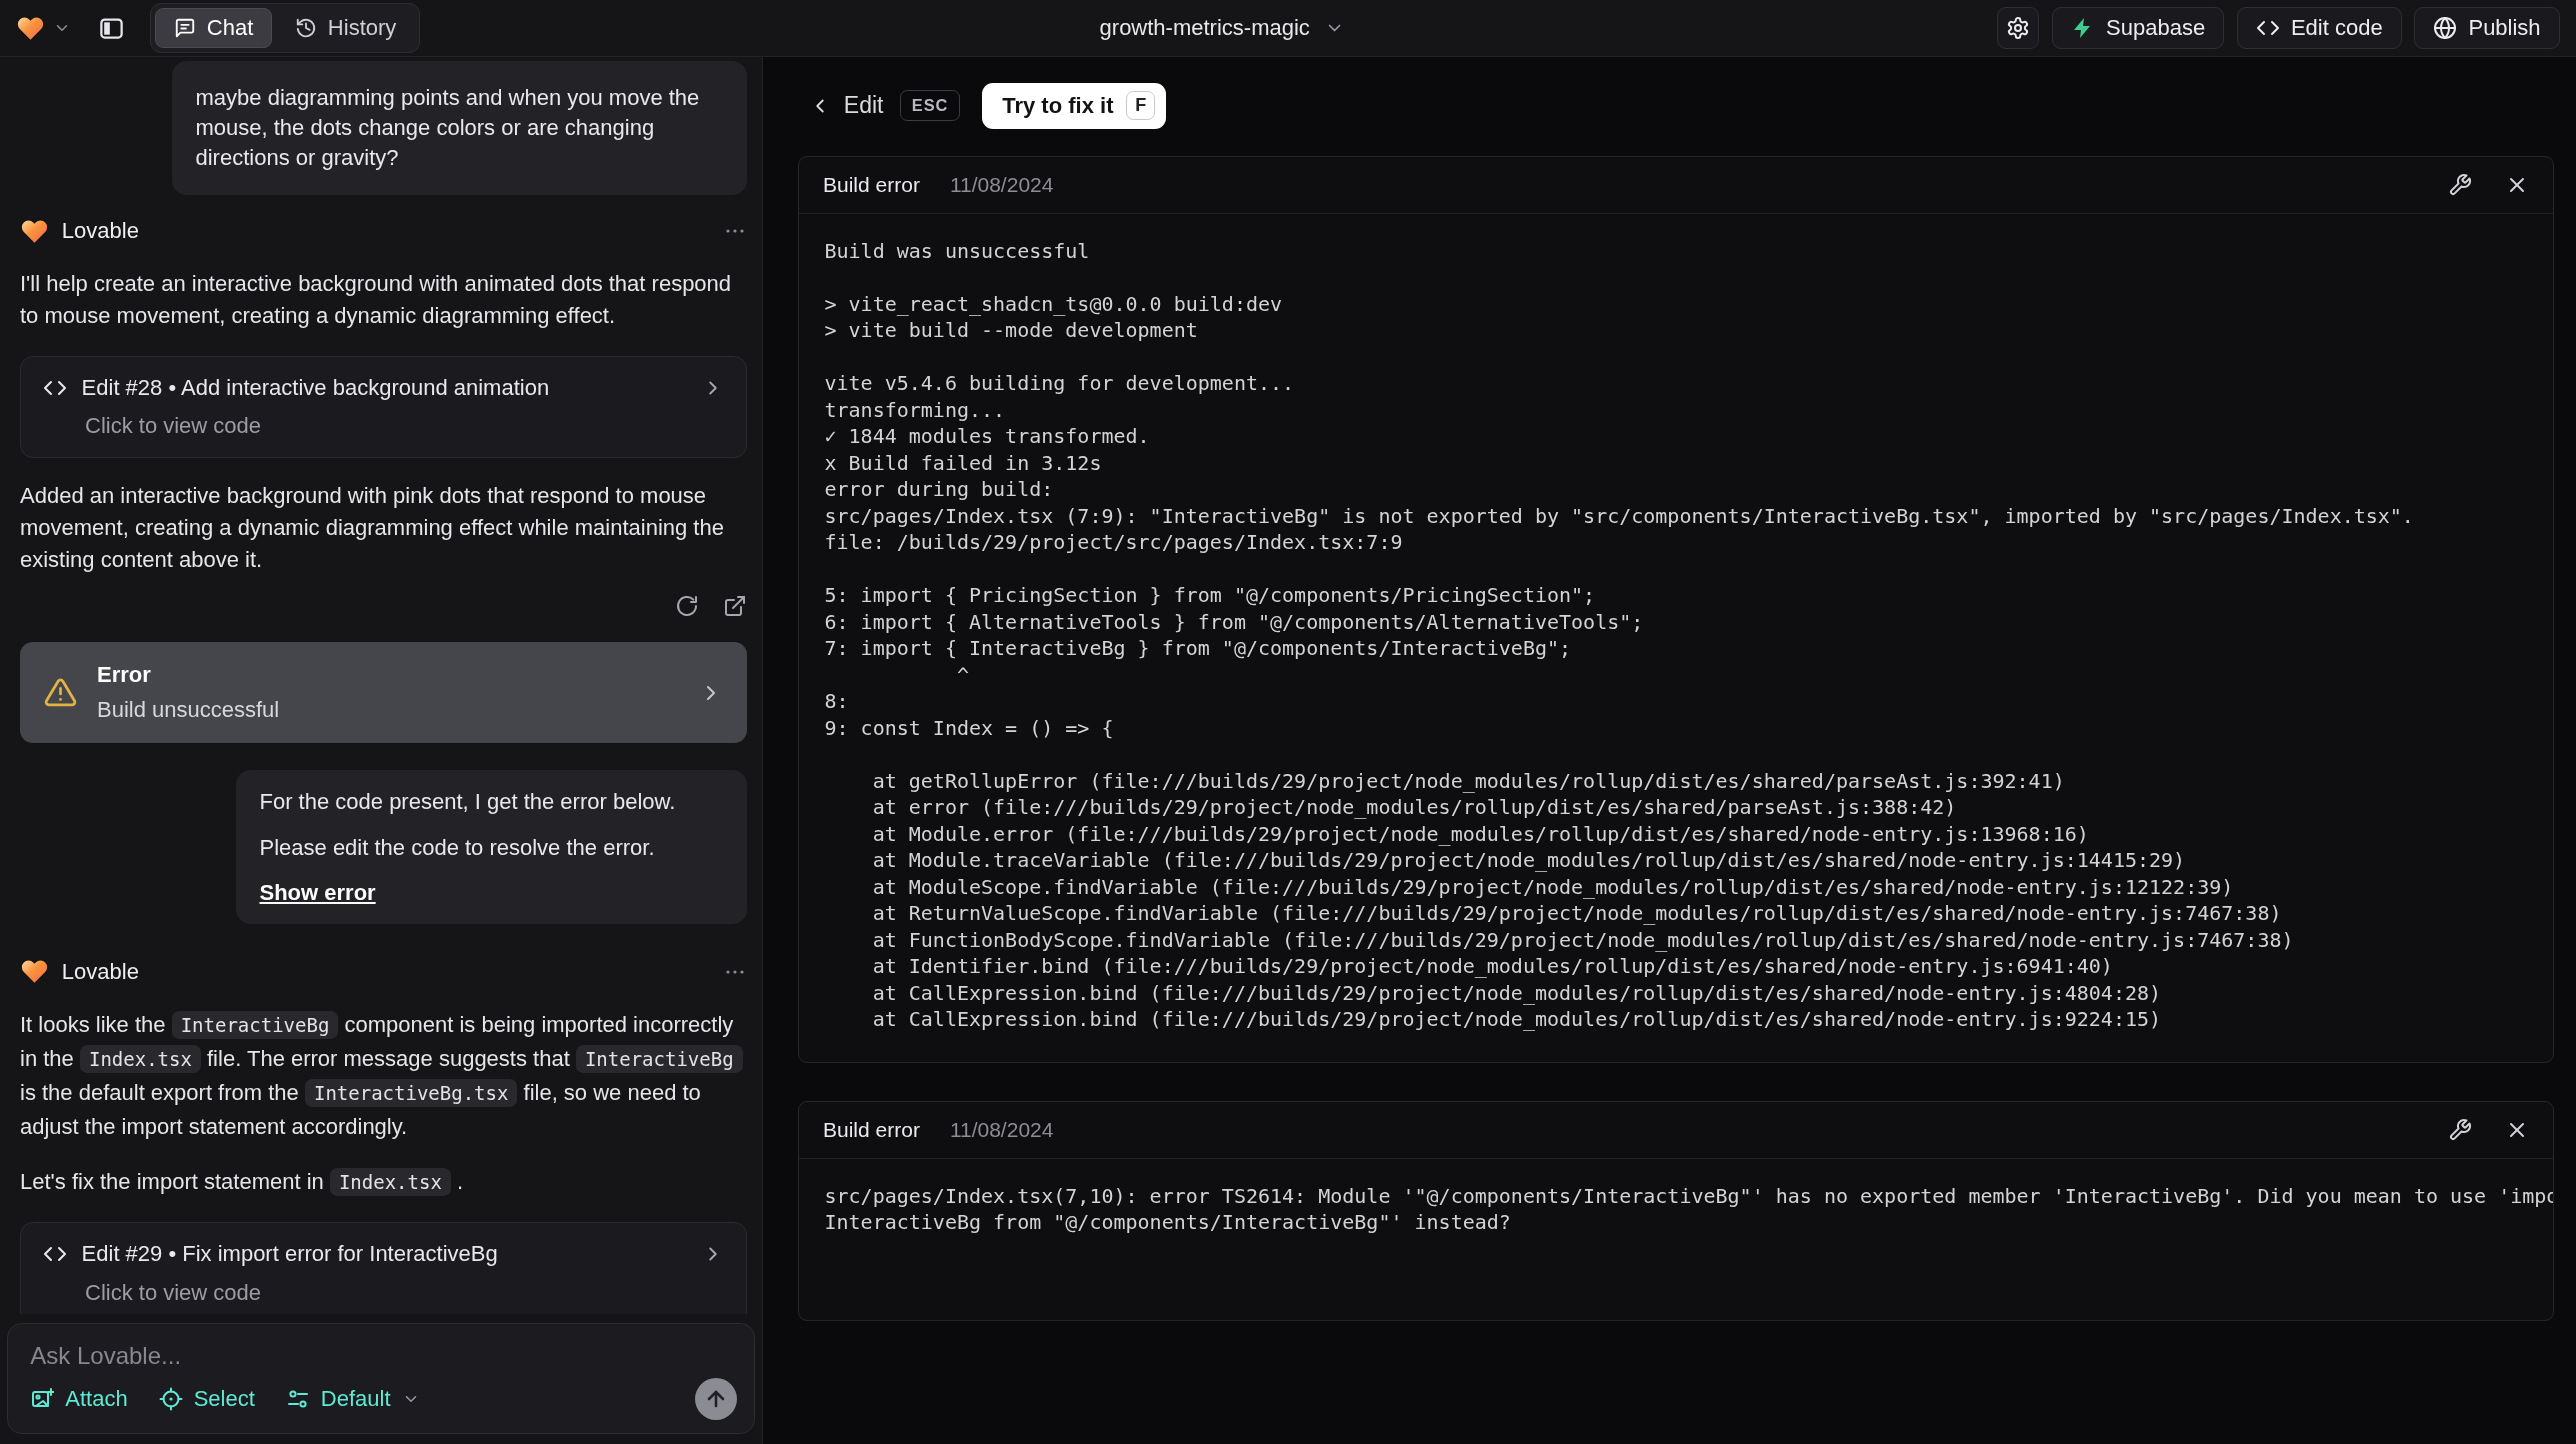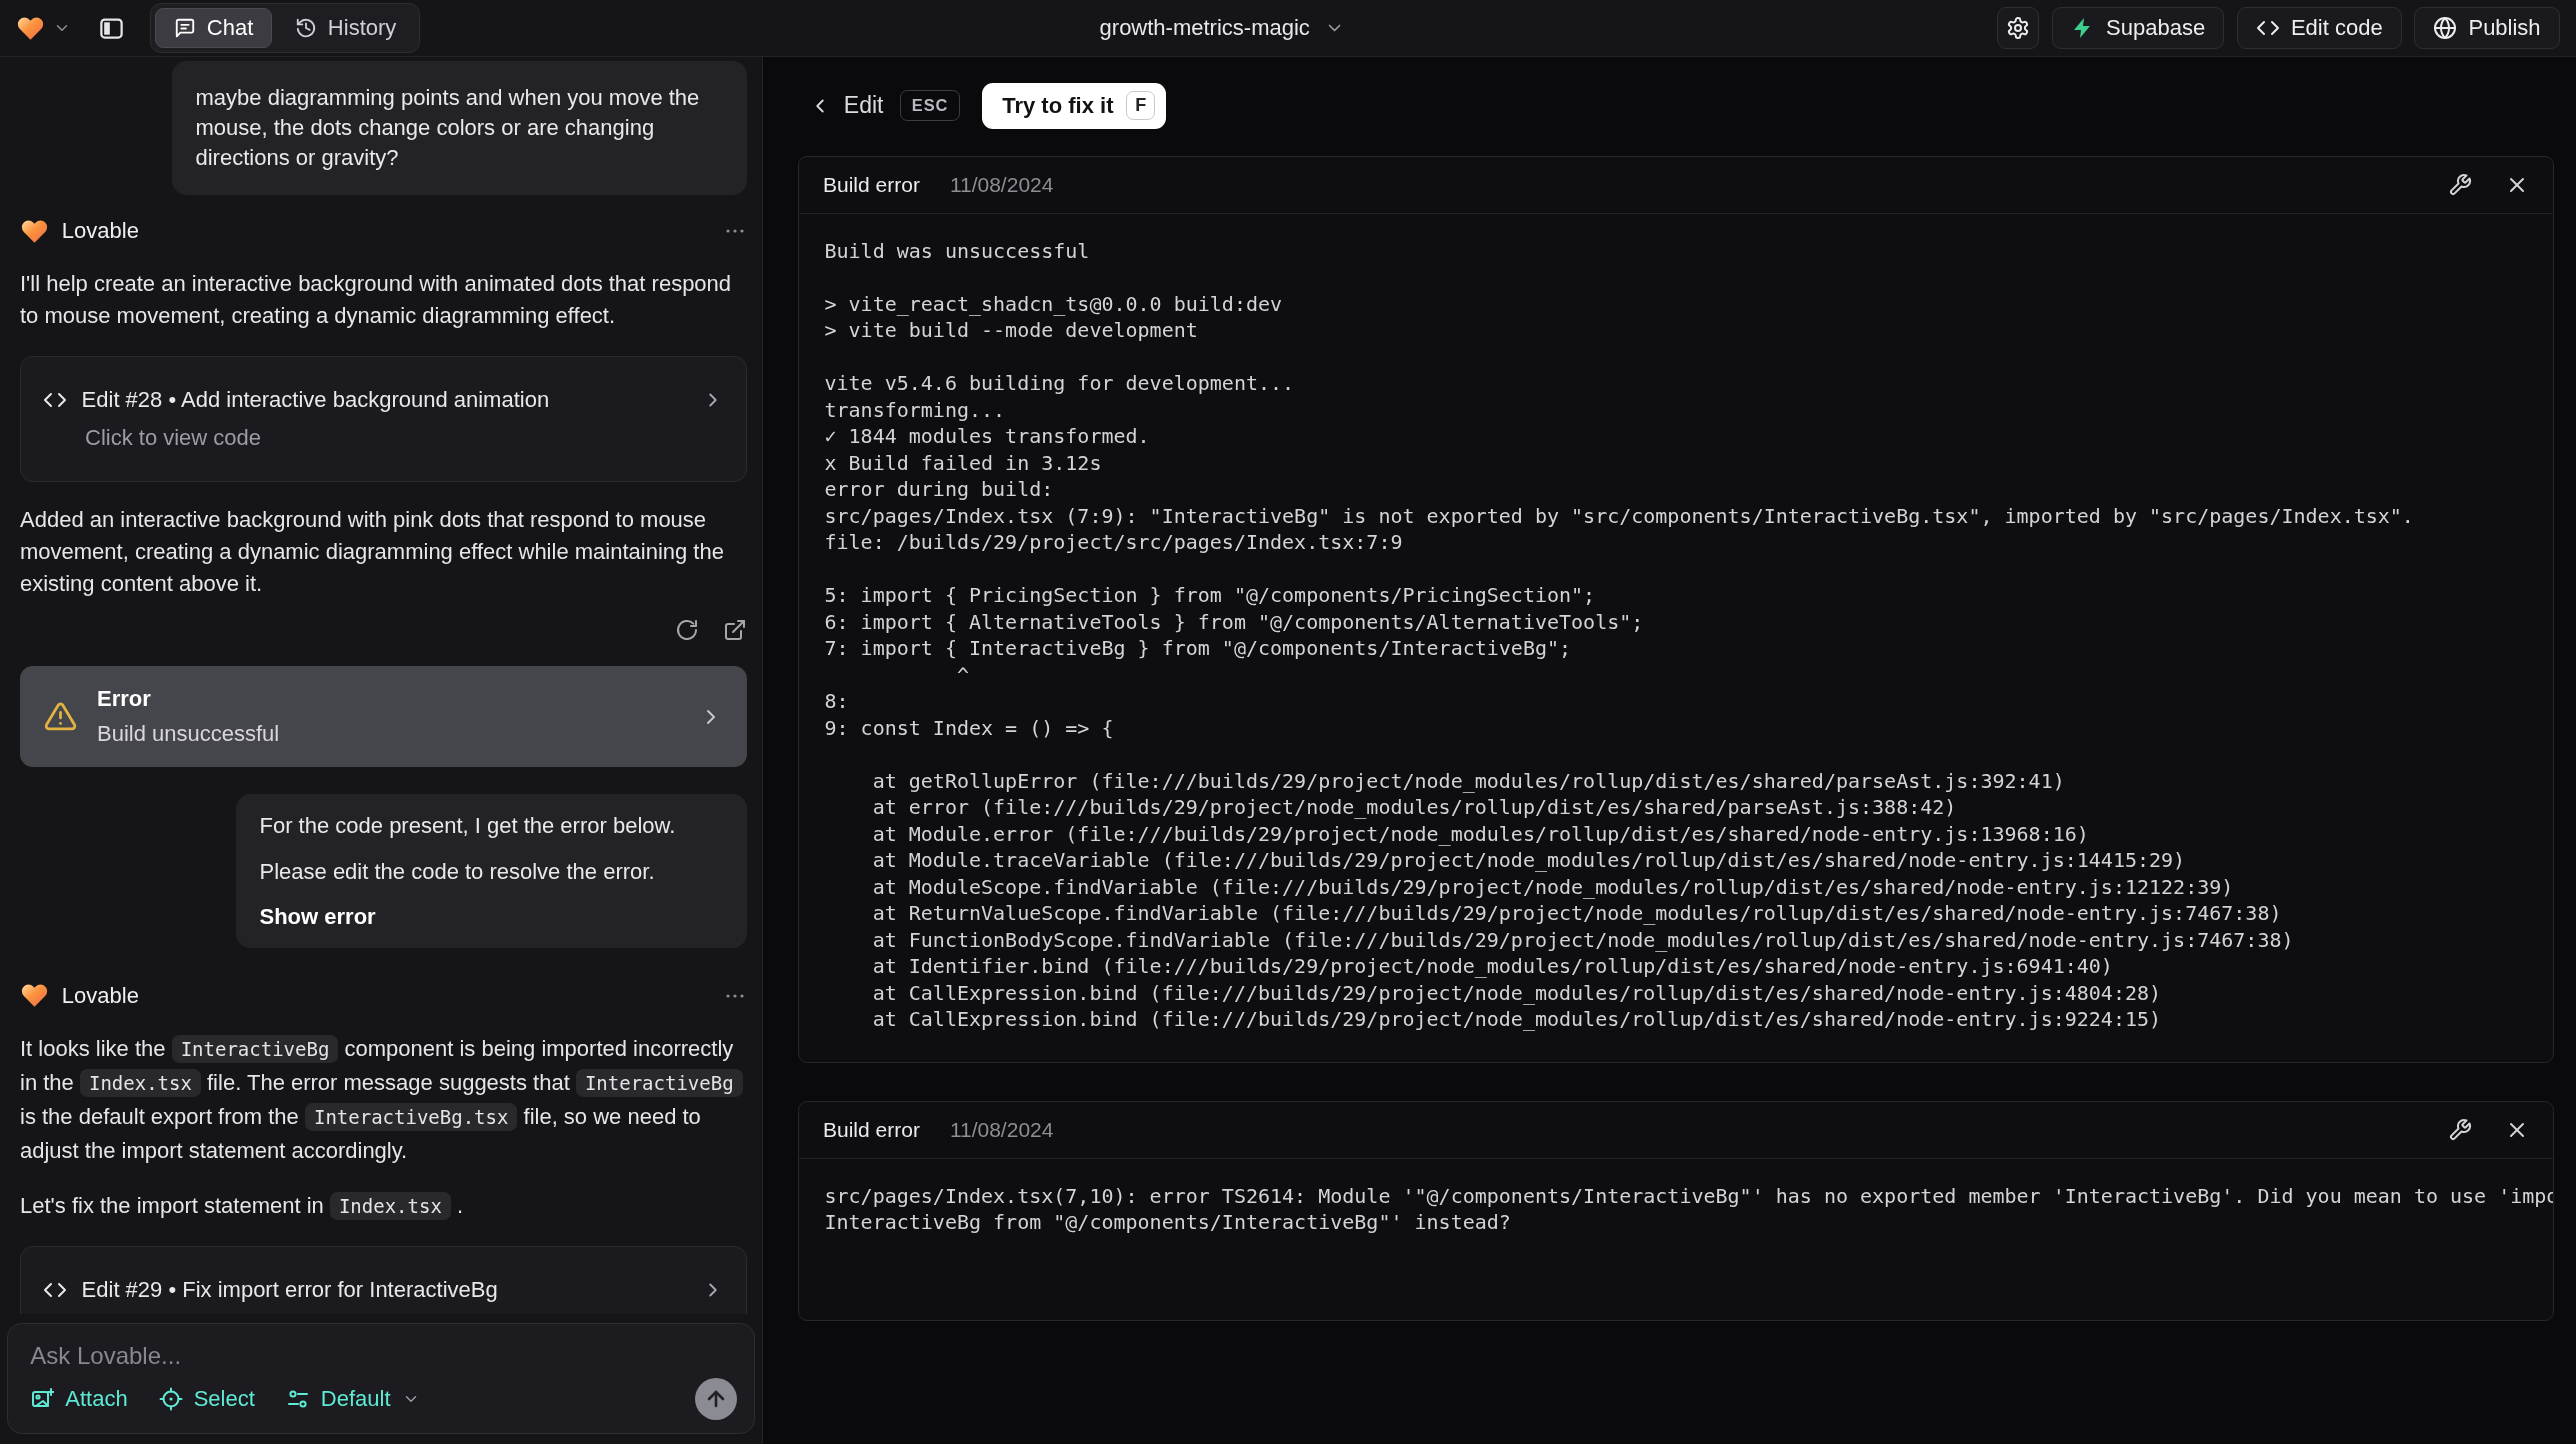--- a/index.html
+++ b/index.html
@@ -28,31 +28,31 @@
   
   .content { flex:1; display:flex; min-height:0; }
   .chat-panel { width:763px; flex:none; background:#151517; border-right:0.9px solid #242428; display:flex; flex-direction:column; }
   .messages { flex:1; min-height:0; overflow:hidden; padding:3.6px 15.5px 0 20px; }
 
   
   .bubble { background:#232327; border-radius:14.6px; padding:22px 24px; font-size:22px; line-height:30px; color:#e9e9ed; }
   .bubble-first { width:575px; margin-left:auto; }
   .bubble-second { max-width:511px; margin-left:auto; margin-top:27px; padding:16.4px 24px; }
   .bubble-second p + p { margin-top:16.4px; }
-  .show-error { margin-top:14.6px; font-weight:700; color:#ffffff; font-size:22px; cursor:pointer; }
+  .show-error { margin-top:14.6px; font-weight:700; color:#ffffff; font-size:22px; cursor:pointer;text-decoration:underline; }
 
   .assistant-head { display:flex; align-items:center; gap:12.8px; margin-top:22px; font-size:22px; color:#efeff3; }
   .assistant-head.second { margin-top:33px; }
   .heart { width:29px; height:29px; }
   .dots-btn { margin-left:auto; color:#8d8d95; background:none; border:none; cursor:pointer; }
 
   .para { margin-top:22px; font-size:22px; line-height:32px; color:#e6e6ea; }
   .inline-code { font-family:"DejaVu Sans Mono", monospace; font-size:19px; background:#28282d; border-radius:7.3px; padding:2.7px 9px; color:#e4e4e8; }
 
-  .edit-card { margin-top:24px; background:#1b1b1f; border:0.9px solid #2a2a2f; border-radius:12.8px; padding:30px 22px; cursor:pointer; }
+  .edit-card { margin-top:24px; background:#1b1b1f; border:0.9px solid #2a2a2f; border-radius:12.8px; padding:18px 22px; cursor:pointer; }
   .edit-row { display:flex; align-items:center; gap:14.6px; font-size:22px; color:#e9e9ed; }
   .edit-row .chev-r { margin-left:auto; color:#a9a9b1; }
   .edit-sub { margin-left:42px; margin-top:12.8px; font-size:22px; color:#9c9ca4; }
 
   .action-icons { display:flex; justify-content:flex-end; gap:24px; margin-top:18px; color:#a6a6ae; }
   .action-icons button { background:none; border:none; color:inherit; cursor:pointer; }
 
   .error-card { margin-top:24px; background:#45454c; border-radius:12.8px; padding:20px 24px; display:flex; align-items:center; cursor:pointer; }
   .error-card .warn { color:#e3b341; margin-right:20px; }
   .error-title { font-size:22px; font-weight:600; color:#ffffff; }

